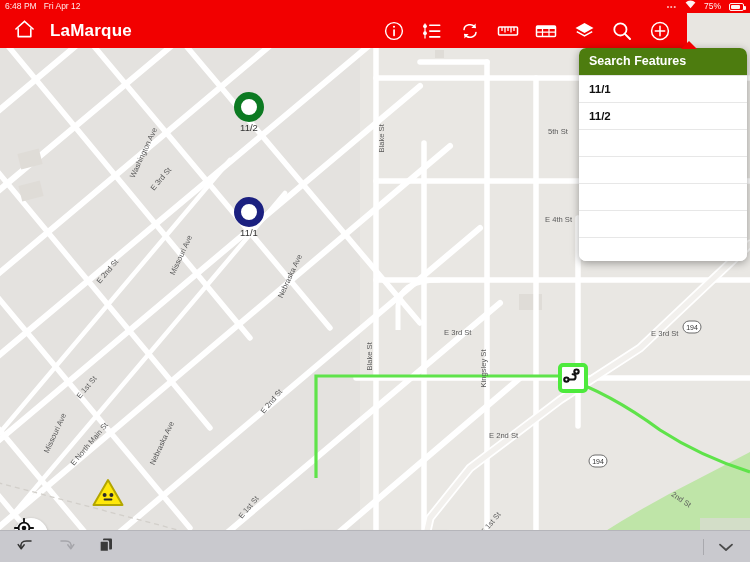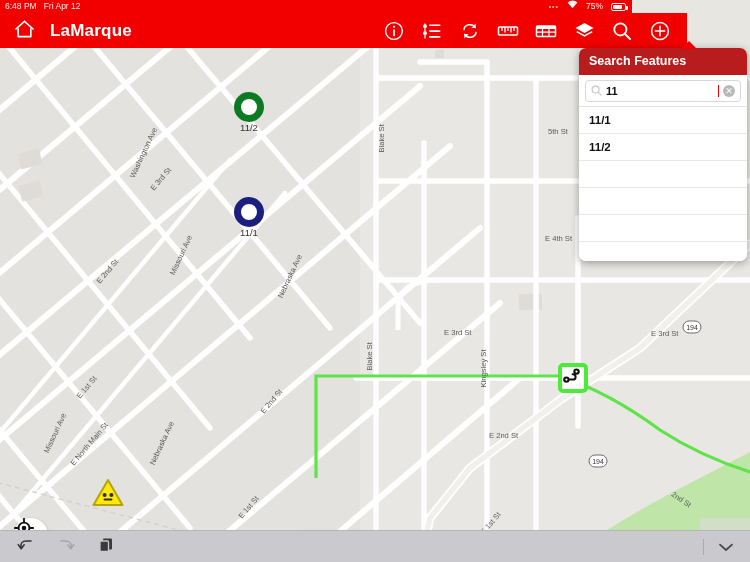--- a/index.html
+++ b/index.html
@@ -6,21 +6,21 @@
   html, body {
     width: 750px; height: 562px;
     font-family: "Liberation Sans", sans-serif;
     overflow: hidden;
     background: #e8e6e1;
   }
   #app { position: relative; width: 750px; height: 562px; overflow: hidden; }
 
   
   .statusbar {
-    position: absolute; top: 0; left: 0; width: 632px; height: 13px;
+    position: absolute; top: 0; left: 0; width: 750px; height: 13px;
     background: #f20000; color: #ffffff;
     font-size: 8.5px; line-height: 13px;
     display: flex; align-items: center; z-index: 60;
   }
   .sb-left { padding-left: 5px; display: flex; gap: 7px; opacity: .92; }
   .sb-right {
     margin-left: auto; padding-right: 6px;
     display: flex; align-items: center; gap: 8px; opacity: .95;
   }
   .sb-dots { letter-spacing: 1px; font-size: 7px; opacity: .75; }
@@ -117,21 +117,21 @@
     background: #ffffff; border-radius: 7px; z-index: 58;
     box-shadow: 0 2px 8px rgba(0,0,0,.35);
     overflow: hidden; display: flex; flex-direction: column;
   }
   .pop-arrow {
     position: absolute; top: 41px; left: 681px; width: 0; height: 0;
     border-left: 8px solid transparent; border-right: 8px solid transparent;
     border-bottom: 8px solid #f20000; z-index: 59;
   }
   .pop-header {
-    background: #b91c1c; color: #fff; height: 27px; line-height: 27px;
+    background: #4d7c0f; color: #fff; height: 27px; line-height: 27px;
     font-size: 12.5px; font-weight: bold; padding-left: 10px;
   }
   .search-wrap { padding: 5px 6px 4px 6px; background: #fff; }
   .search-field {
     height: 22px; background: #ffffff; border-radius: 4px;
     border: 1px solid #d8d8d8;
     display: flex; align-items: center; padding: 0 5px; gap: 4px;
   }
   .search-field .s-ico { flex: 0 0 auto; opacity: .5; }
   .search-text {
@@ -362,21 +362,21 @@
         <div class="road-label-div" style="position: absolute; left: 78px; top: 345px; font-size: 7.6px; color: rgb(90, 90, 90); white-space: nowrap; transform: rotate(-50deg); transform-origin: left center;">E 1st St</div>
         <div class="road-label-div" style="position: absolute; left: 262px; top: 360px; font-size: 7.6px; color: rgb(90, 90, 90); white-space: nowrap; transform: rotate(-50deg); transform-origin: left center;">E 2nd St</div>
         <div class="road-label-div" style="position: absolute; left: 46px; top: 400px; font-size: 7.6px; color: rgb(90, 90, 90); white-space: nowrap; transform: rotate(-65deg); transform-origin: left center;">Missouri Ave</div>
         <div class="road-label-div" style="position: absolute; left: 72px; top: 412px; font-size: 7.6px; color: rgb(90, 90, 90); white-space: nowrap; transform: rotate(-50deg); transform-origin: left center;">E North Main St</div>
         <div class="road-label-div" style="position: absolute; left: 152px; top: 412px; font-size: 7.6px; color: rgb(90, 90, 90); white-space: nowrap; transform: rotate(-65deg); transform-origin: left center;">Nebraska Ave</div>
         <div class="road-label-div" style="position: absolute; left: 240px; top: 465px; font-size: 7.6px; color: rgb(90, 90, 90); white-space: nowrap; transform: rotate(-50deg); transform-origin: left center;">E 1st St</div>
         <div class="road-label-div" style="position: absolute; left: 482px; top: 481px; font-size: 7.6px; color: rgb(90, 90, 90); white-space: nowrap; transform: rotate(-50deg); transform-origin: left center;">E 1st St</div>
         <div class="road-label-div" style="position: absolute; left: 381px; top: 100px; font-size: 7.6px; color: rgb(90, 90, 90); white-space: nowrap; transform: rotate(-90deg); transform-origin: left center;">Blake St</div>
         <div class="road-label-div" style="position: absolute; left: 369px; top: 318px; font-size: 7.6px; color: rgb(90, 90, 90); white-space: nowrap; transform: rotate(-90deg); transform-origin: left center;">Blake St</div>
         <div class="road-label-div" style="position: absolute; left: 548px; top: 79px; font-size: 7.6px; color: rgb(90, 90, 90); white-space: nowrap; transform: rotate(0deg); transform-origin: left center;">5th St</div>
-        <div class="road-label-div" style="position: absolute; left: 545px; top: 186px; font-size: 7.6px; color: rgb(90, 90, 90); white-space: nowrap; transform: rotate(0deg); transform-origin: left center;">E 4th St</div>
+        <div class="road-label-div" style="position: absolute; left: 545px; top: 167px; font-size: 7.6px; color: rgb(90, 90, 90); white-space: nowrap; transform: rotate(0deg); transform-origin: left center;">E 4th St</div>
         <div class="road-label-div" style="position: absolute; left: 444px; top: 280px; font-size: 7.6px; color: rgb(90, 90, 90); white-space: nowrap; transform: rotate(0deg); transform-origin: left center;">E 3rd St</div>
         <div class="road-label-div" style="position: absolute; left: 651px; top: 281px; font-size: 7.6px; color: rgb(90, 90, 90); white-space: nowrap; transform: rotate(0deg); transform-origin: left center;">E 3rd St</div>
         <div class="road-label-div" style="position: absolute; left: 483px; top: 335px; font-size: 7.6px; color: rgb(90, 90, 90); white-space: nowrap; transform: rotate(-90deg); transform-origin: left center;">Kingsley St</div>
         <div class="road-label-div" style="position: absolute; left: 580px; top: 340px; font-size: 7.6px; color: rgb(90, 90, 90); white-space: nowrap; transform: rotate(-90deg); transform-origin: left center;">Webb St</div>
         <div class="road-label-div" style="position: absolute; left: 489px; top: 383px; font-size: 7.6px; color: rgb(90, 90, 90); white-space: nowrap; transform: rotate(0deg); transform-origin: left center;">E 2nd St</div>
         <div class="road-label-div" style="position: absolute; left: 672px; top: 441px; font-size: 7.6px; color: rgb(90, 90, 90); white-space: nowrap; transform: rotate(33deg); transform-origin: left center;">2nd St</div>
       </div>
 
     <div id="shield-layer" style="position:absolute;top:0;left:0;width:750px;height:514px;pointer-events:none;">
         <div style="position: absolute; left: 692px; top: 279px; transform: translate(-50%, -50%); width: 19px; height: 13px; border: 1px solid rgb(109, 109, 109); border-radius: 7px; background: rgb(255, 255, 255); font-size: 7px; line-height: 11px; text-align: center; color: rgb(51, 51, 51);">194</div>
@@ -426,33 +426,20 @@
     <div class="basemap-switch">
       <div class="bm-seg sel">Road</div>
       <div class="bm-seg">Satellite</div>
     </div>
   </div>
 
   <div class="pop-arrow"></div>
   <div class="popover">
     <div class="pop-header">Search Features</div>
 
-    <div class="search-wrap">
-      <div class="search-field">
-        <span class="s-ico">
-          <svg width="11" height="11" viewBox="0 0 12 12">
-            <circle cx="5" cy="5" r="3.8" fill="none" stroke="#8a8a8a" stroke-width="1.2"></circle>
-            <path d="M7.8 7.8 L11 11" stroke="#8a8a8a" stroke-width="1.3" stroke-linecap="round"></path>
-          </svg>
-        </span>
-        <span class="search-text" placeholder="Search">11</span>
-        <span class="caret"></span>
-        <span class="clear-btn">✕</span>
-      </div>
-    </div>
 
     <div class="results" id="results-list">
         <div class="result-row">11/1</div>
         <div class="result-row">11/2</div>
         <div class="result-row empty">&nbsp;</div>
         <div class="result-row empty">&nbsp;</div>
         <div class="result-row empty">&nbsp;</div>
         <div class="result-row empty">&nbsp;</div>
       </div>
   </div>

